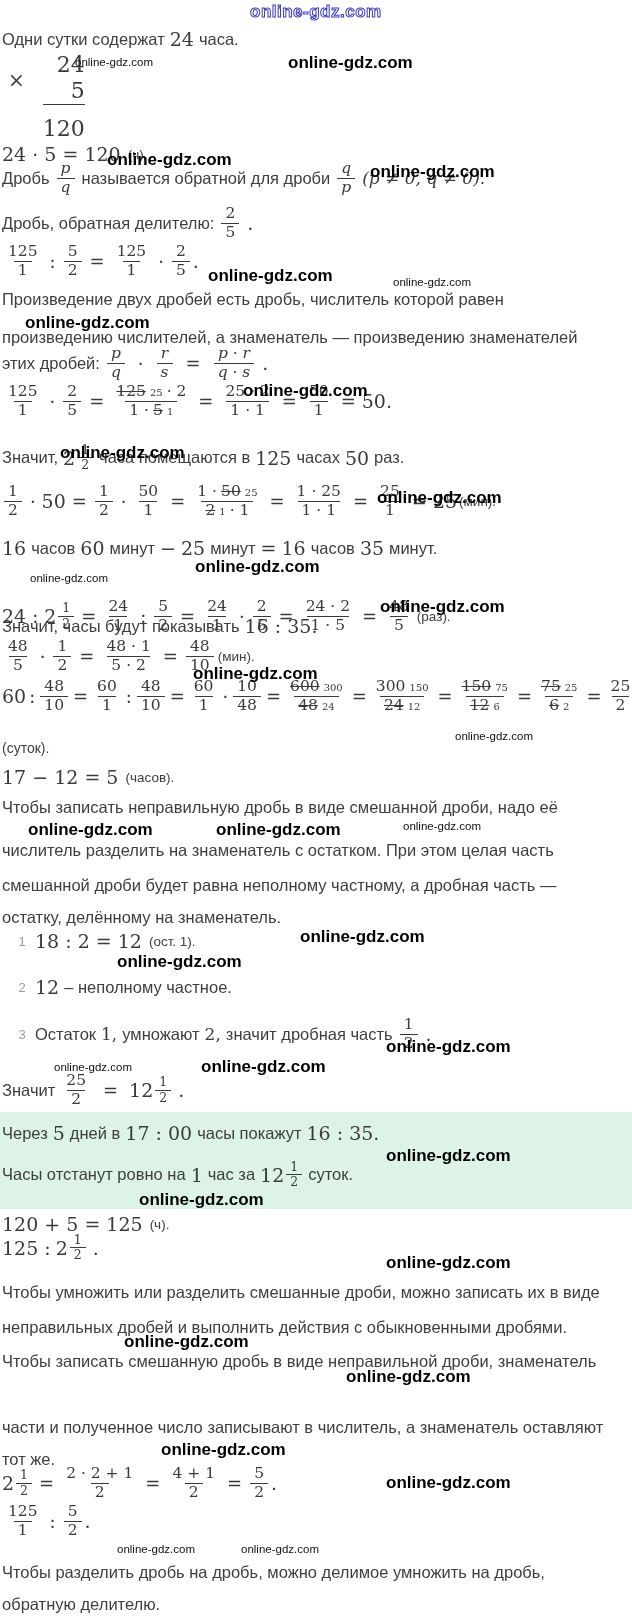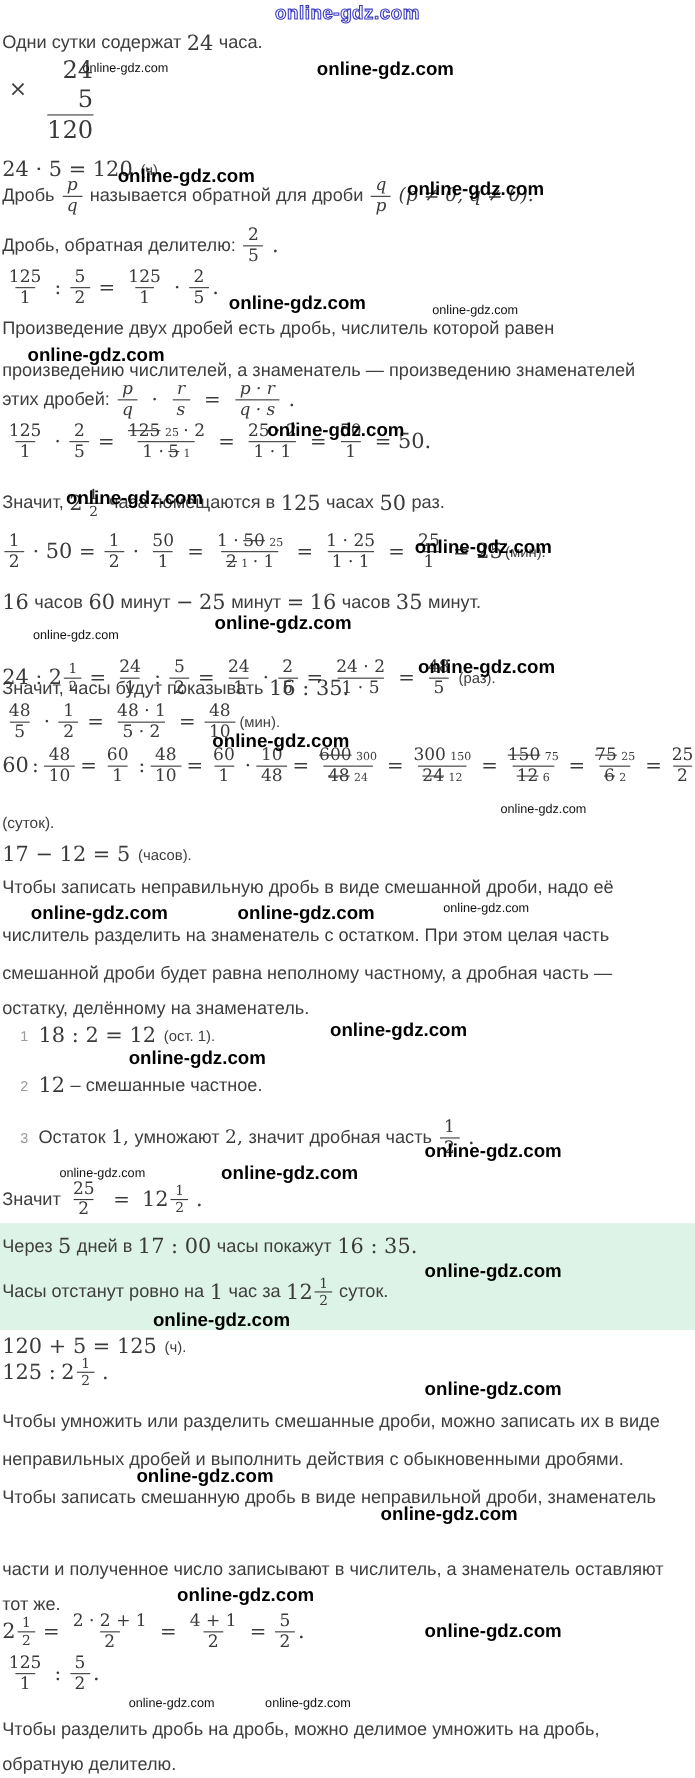--- a/index.html
+++ b/index.html
@@ -29,21 +29,21 @@
        color:#101010;white-space:nowrap;z-index:3;}
   .wmo{position:absolute;font-family:"Liberation Sans",sans-serif;font-weight:700;font-size:17px;
        color:transparent;-webkit-text-stroke:1px #3b3bc4;white-space:nowrap;z-index:3;letter-spacing:.5px;}
   @supports not (-webkit-text-stroke:1px red){.wmo{color:#3b3bc4;}}
   .green{position:absolute;left:0;top:1112px;width:632px;height:97px;background:#ddf3e7;z-index:0;}
   .marker{font-size:13px;color:#9b9b9b;width:16px;text-align:center;}
   .colmult{position:absolute;left:8px;top:52px;display:flex;gap:14px;z-index:1;}
   .colmult .sign{font-family:"DejaVu Serif",serif;font-size:20px;color:#3a3a3a;margin-top:16px;}
   .colmult .col{display:flex;flex-direction:column;align-items:flex-end;font-family:"DejaVu Serif",serif;
        font-size:22px;line-height:1.18;color:#3a3a3a;min-width:46px;}
-  .colmult .res{border-top:1.6px solid #3a3a3a;padding-top:1px;}
+  .colmult .res{border-top:1.6px solid #3a3a3a;padding-top:11px;}
 </style>
 </head>
 <body>
 
 <div id="page">
 
   <div class="green"></div>
 
   <span class="wmo" style="left:250px;top:2px">online-gdz.com</span>
   <span class="wms" style="left:75px;top:56px">online-gdz.com</span>
@@ -456,21 +456,21 @@
     </div>
 
   <div class="ln" style="top:930px;left:14px">
     <span class="marker">1</span>
     <span class="math">18 : 2 = 12</span>
     <span class="unit">(ост. 1).</span>
   </div>
   <div class="ln" style="top:976px;left:14px">
     <span class="marker">2</span>
     <span class="math">12</span>
-    <span class="sans">– смешанные частное.</span>
+    <span class="sans">– неполному частное.</span>
   </div>
   <div class="ln" style="top:1016px;left:14px">
     <span class="marker">3</span>
     <span class="sans">Остаток</span>
     <span class="math" style="font-size:17px">1,</span>
     <span class="sans">умножают</span>
     <span class="math" style="font-size:17px">2,</span>
     <span class="sans">значит дробная часть</span>
     <span class="fr">
         <span class="nm">1</span>

